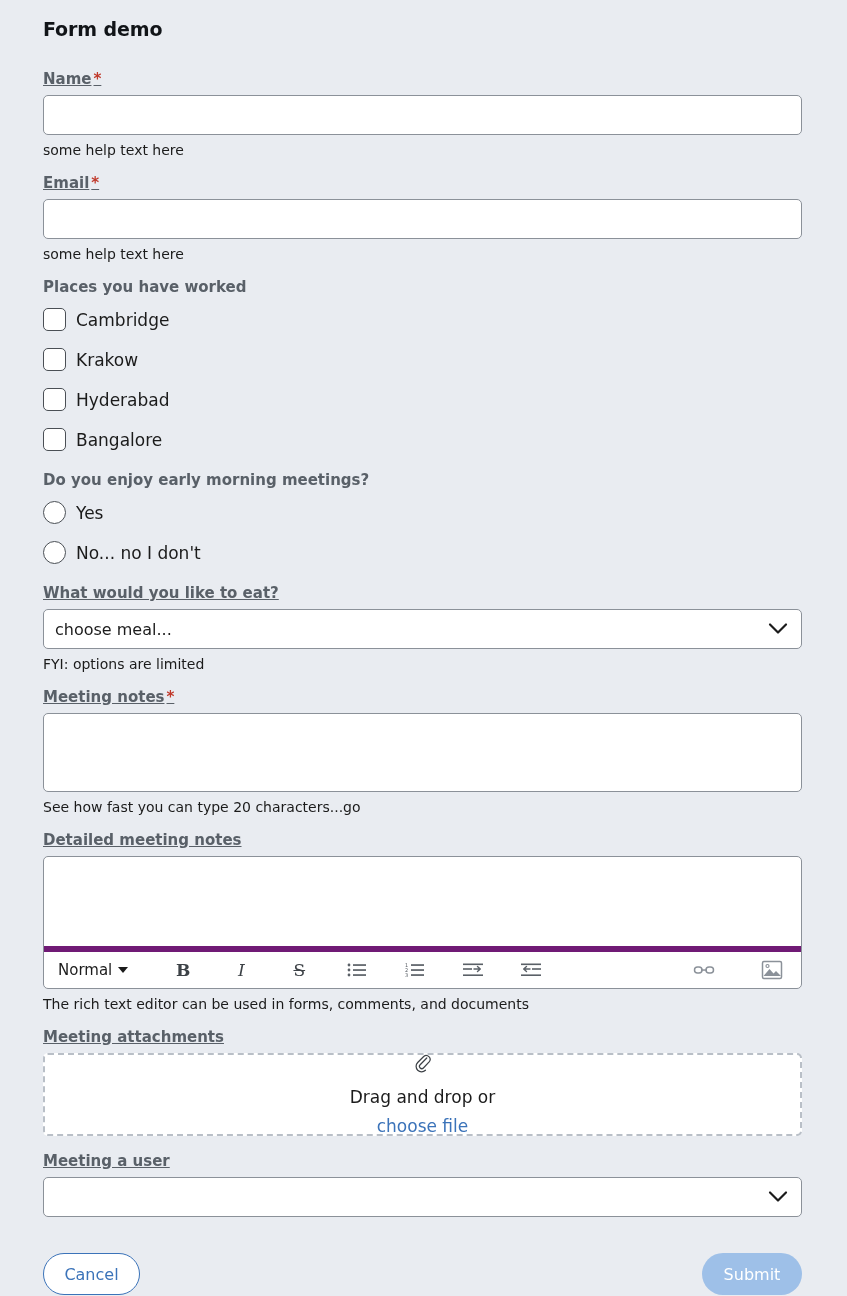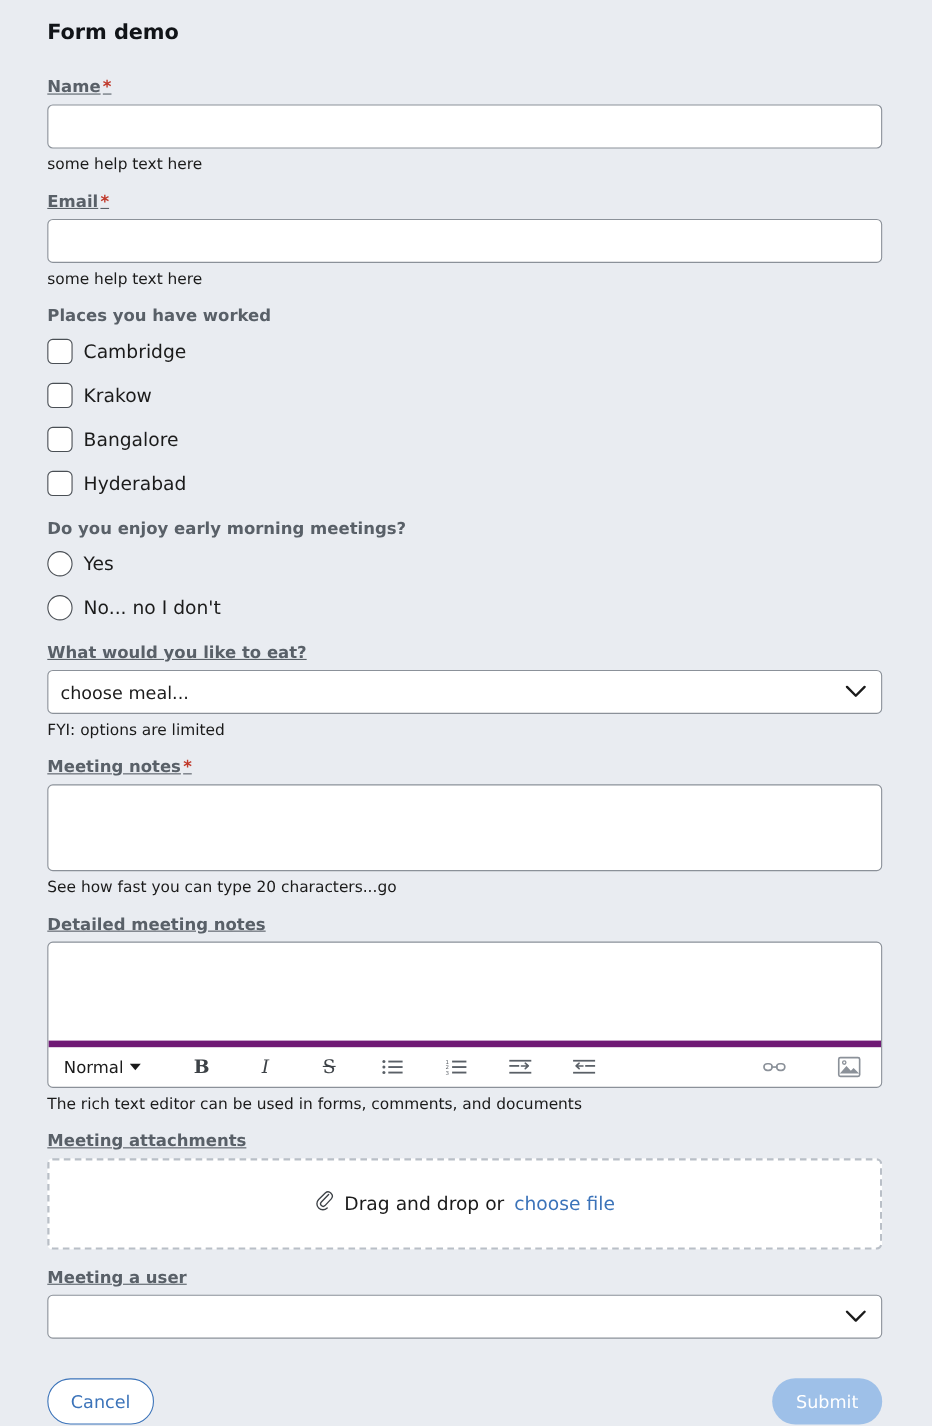--- a/index.html
+++ b/index.html
@@ -188,20 +188,21 @@
     height: 83px;
     background: #ffffff;
     border: 2px dashed #b9bfc7;
     border-radius: 5px;
     display: flex;
     align-items: center;
     justify-content: center;
     gap: 9px;
     font-size: 17px;
     color: #1b1b1b;
+    flex-direction: column;
   }
   .upload-link { color: #3b73b9; }
 
   .actions {
     display: flex;
     align-items: center;
     justify-content: space-between;
     width: 759px;
     margin-top: 36px;
     gap: 24px;
@@ -259,25 +260,25 @@
     <div class="option-row">
       <span class="checkbox-box"></span>
       <span class="option-label">Cambridge</span>
     </div>
     <div class="option-row">
       <span class="checkbox-box"></span>
       <span class="option-label">Krakow</span>
     </div>
     <div class="option-row">
       <span class="checkbox-box"></span>
+      <span class="option-label">Hyderabad</span>
+    </div>
+    <div class="option-row">
+      <span class="checkbox-box"></span>
       <span class="option-label">Bangalore</span>
-    </div>
-    <div class="option-row">
-      <span class="checkbox-box"></span>
-      <span class="option-label">Hyderabad</span>
     </div>
   </div>
 
   <div class="field mt16">
     <span class="group-label">Do you enjoy early morning meetings?</span>
 
     <div class="option-row">
       <span class="radio-circle"></span>
       <span class="option-label">Yes</span>
     </div>

